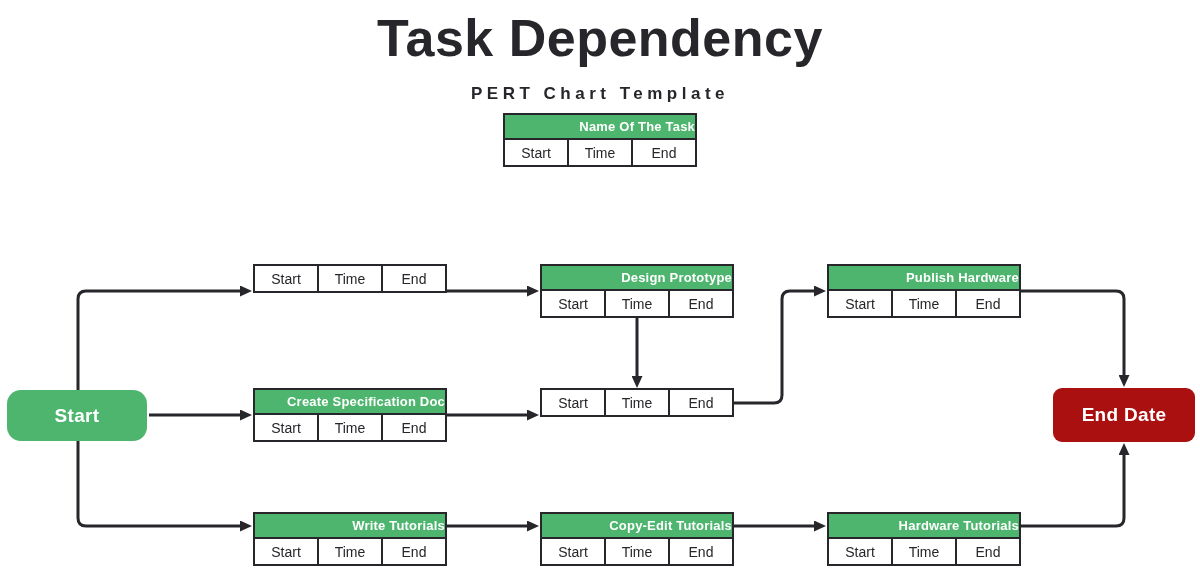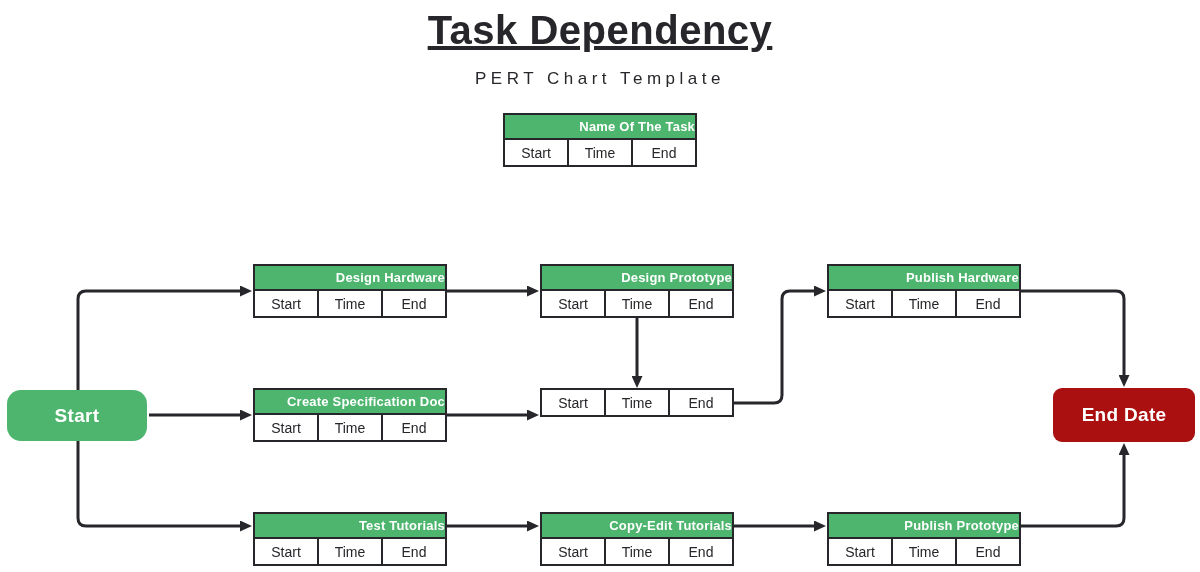--- a/index.html
+++ b/index.html
@@ -10,26 +10,25 @@
   }
   html,body{margin:0;padding:0;background:#fff;}
   .canvas{
     position:relative;width:1200px;height:572px;overflow:hidden;
     background:var(--color-surface,#fff);
     font-family:"Liberation Sans","DejaVu Sans",sans-serif;
     color:var(--color-ink,#26262b);
   }
   .chart-header{position:absolute;top:0;left:0;width:100%;text-align:center;}
   .chart-title{
-    margin:8px 0 12px 0;font-size:40px;font-weight:800;letter-spacing:.5px;
+    margin:8px 0 12px 0;font-size:52px;font-weight:800;letter-spacing:.5px;
     color:var(--color-ink,#26262b);
-    text-decoration:underline;
   }
   .chart-subtitle{
-    margin-top:16px;font-size:17px;font-weight:400;letter-spacing:4.5px;
+    margin-top:16px;font-size:17px;font-weight:700;letter-spacing:4.5px;
     color:var(--color-ink,#26262b);
   }
   .connectors{position:absolute;left:0;top:0;width:1200px;height:572px;pointer-events:none;}
   .task-node{
     position:absolute;width:194px;box-sizing:border-box;
     border:2px solid var(--color-ink,#26262b);background:#fff;
   }
   .node-header{
     height:23px;line-height:23px;text-align:right;
     background:var(--color-green,#4db56e);color:#fff;
@@ -95,21 +94,20 @@
       <div class="cell">Time</div>
       <div class="cell">End</div>
     </div>
   </div>
 
   <div class="pill pill-start">
     <span>Start</span>
   </div>
 
   <div class="task-node" style="left:253px;top:264px">
-    <div class="node-header">Design Hardware</div>
     <div class="node-cells">
       <div class="cell">Start</div>
       <div class="cell">Time</div>
       <div class="cell">End</div>
     </div>
   </div>
 
   <div class="task-node" style="left:540px;top:264px">
     <div class="node-header">Design Prototype</div>
     <div class="node-cells">
@@ -139,39 +137,39 @@
 
   <div class="task-node" style="left:540px;top:388px">
     <div class="node-cells">
       <div class="cell">Start</div>
       <div class="cell">Time</div>
       <div class="cell">End</div>
     </div>
   </div>
 
   <div class="task-node" style="left:253px;top:512px">
-    <div class="node-header">Test Tutorials</div>
+    <div class="node-header">Write Tutorials</div>
     <div class="node-cells">
       <div class="cell">Start</div>
       <div class="cell">Time</div>
       <div class="cell">End</div>
     </div>
   </div>
 
   <div class="task-node" style="left:540px;top:512px">
     <div class="node-header">Copy-Edit Tutorials</div>
     <div class="node-cells">
       <div class="cell">Start</div>
       <div class="cell">Time</div>
       <div class="cell">End</div>
     </div>
   </div>
 
   <div class="task-node" style="left:827px;top:512px">
-    <div class="node-header">Publish Prototype</div>
+    <div class="node-header">Hardware Tutorials</div>
     <div class="node-cells">
       <div class="cell">Start</div>
       <div class="cell">Time</div>
       <div class="cell">End</div>
     </div>
   </div>
 
   <div class="pill pill-end">
     <span>End Date</span>
   </div>

